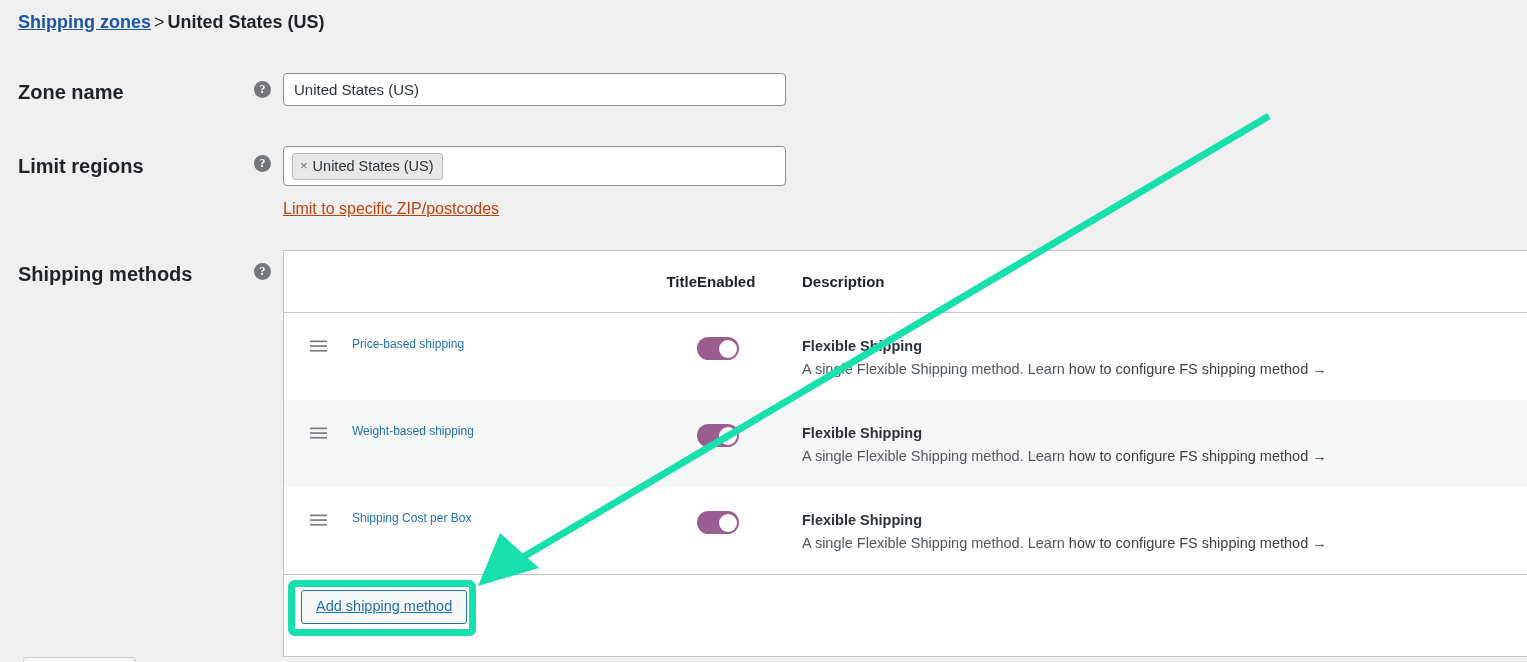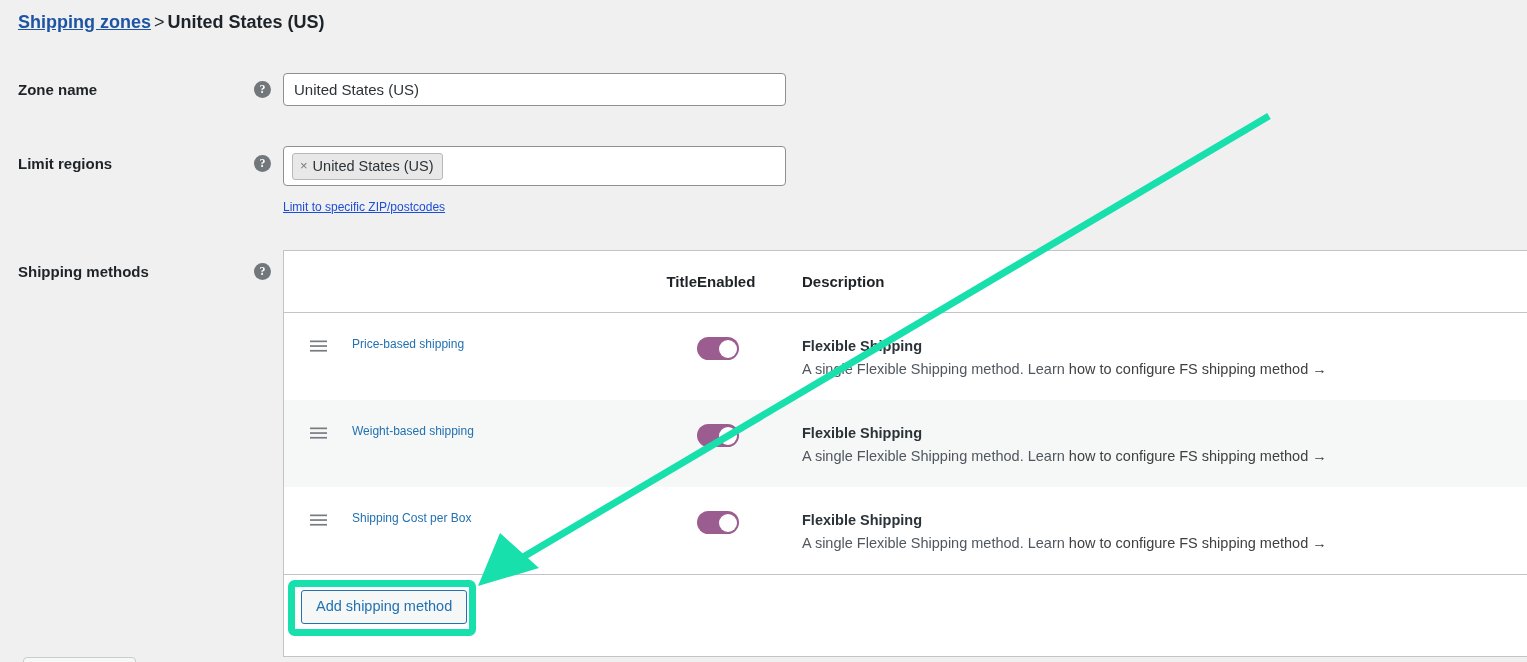--- a/index.html
+++ b/index.html
@@ -37,21 +37,21 @@
     padding: 0 3px;
   }
   .breadcrumb .crumb-current {
     color: #1d2327;
     font-weight: 600;
   }
 
   
   .field-label {
     position: absolute;
-    font-size: 15px;
+    font-size: 20px;
     color: #1d2327;
     font-weight: 600;
     left: 18px;
     white-space: nowrap;
   }
   .help-tip {
     position: absolute;
     width: 17px; height: 17px;
     border-radius: 50%;
     background: #72777c;
@@ -98,22 +98,22 @@
   }
   .tag-chip .chip-x {
     color: #777;
     font-size: 13px;
     margin-right: 5px;
     cursor: pointer;
   }
 
   .inline-link {
     position: absolute;
-    font-size: 12px;
-    color: #1d4ed8;
+    font-size: 16px;
+    color: #c2410c;
     text-decoration: underline;
     cursor: pointer;
     white-space: nowrap;
   }
 
   
   .methods-table {
     position: absolute;
     left: 283px; top: 250px;
     width: 1250px;
@@ -217,20 +217,21 @@
     display: inline-block;
     background: #f6f7f7;
     border: 1px solid #2271b1;
     border-radius: 3px;
     color: #2271b1;
     font-size: 14.5px;
     font-family: "Liberation Sans", sans-serif;
     padding: 7px 14px 8px 14px;
     cursor: pointer;
     line-height: 1.2;
+    text-decoration: underline;
   }
 
   
   .annot-svg {
     position: absolute;
     left: 0; top: 0;
     width: 1527px; height: 662px;
     pointer-events: none;
   }
 

